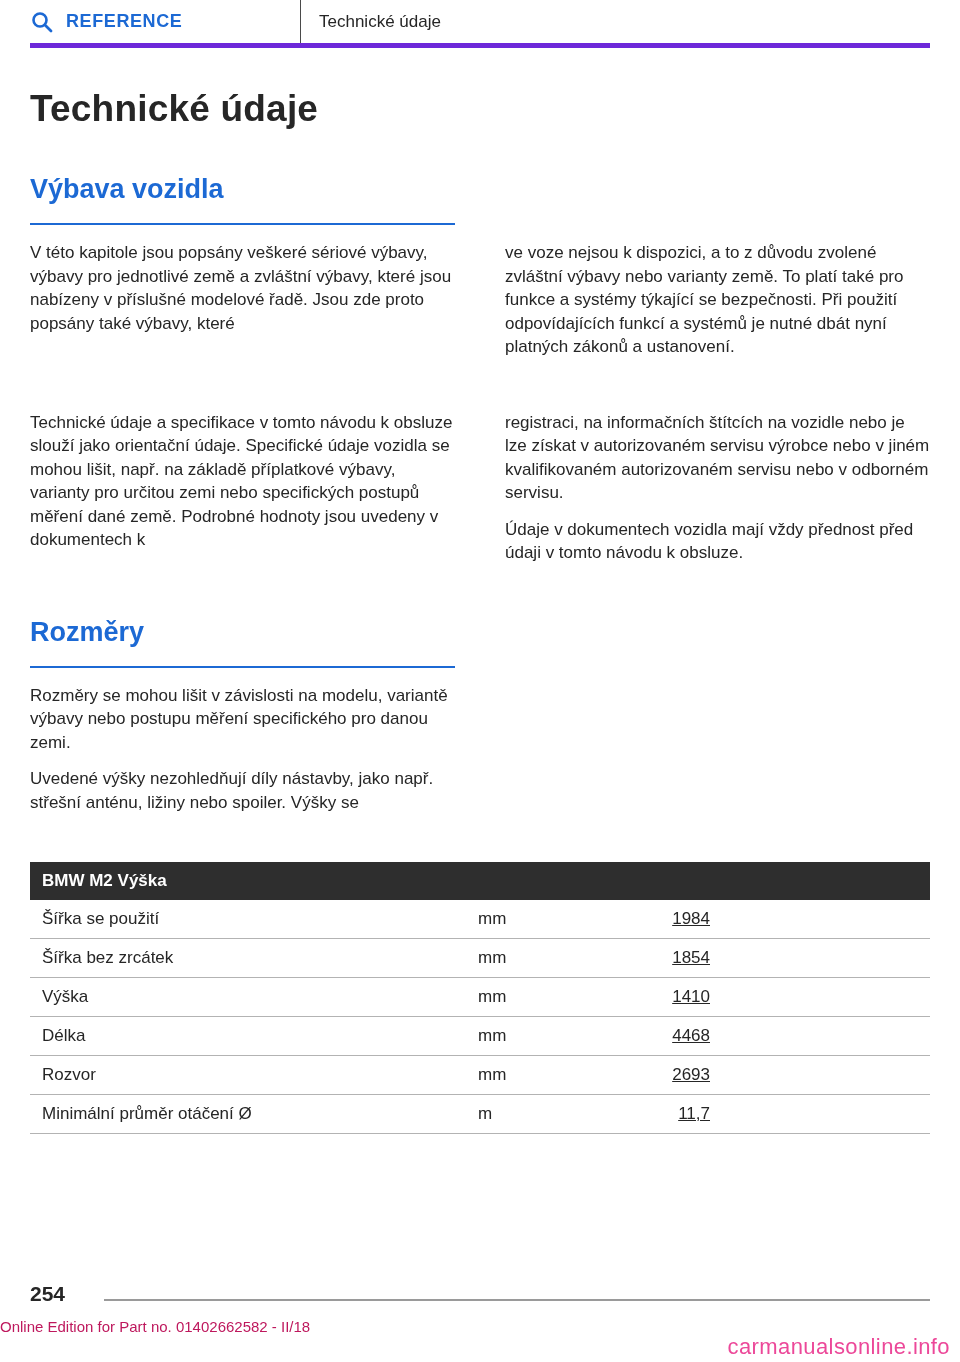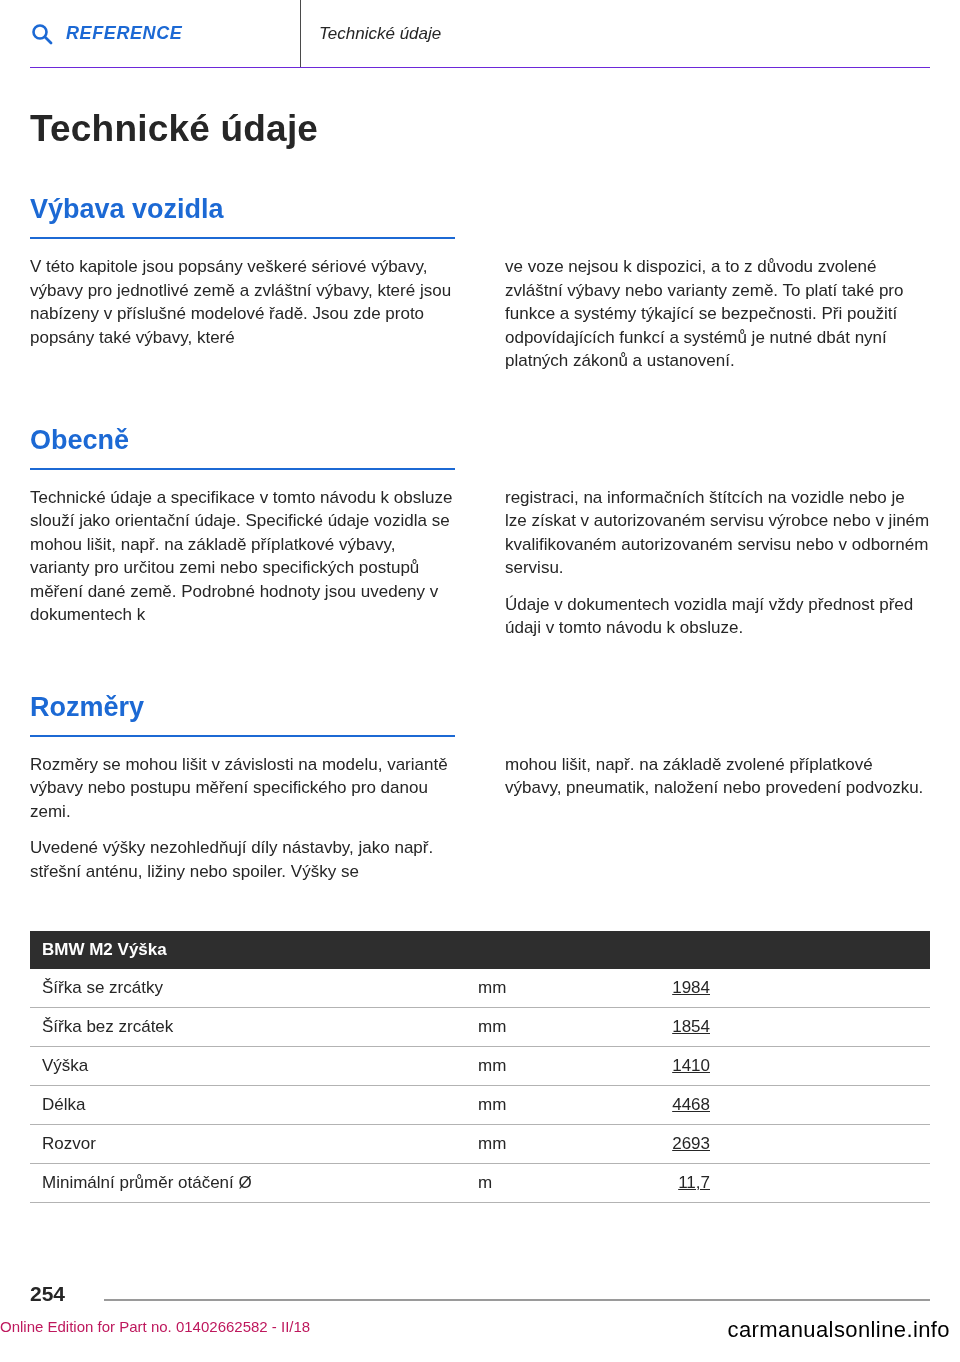--- a/index.html
+++ b/index.html
@@ -14,21 +14,21 @@
     height: 1362px;
     position: relative;
     background: #ffffff;
     color: var(--text);
     font-family: "Liberation Sans", sans-serif;
     overflow: hidden;
   }
   .page { padding: 0 30px; }
 
   
-  .header { display: flex; height: 68px; border-bottom: 1px solid #6d28d9; font-style: italic; }
+  .header { display: flex; height: 48px; border-bottom: 5px solid #6d28d9; }
   .header-left { width: 270px; display: flex; align-items: center; gap: 12px; }
   .search-icon { color: var(--accent); display: inline-flex; }
   .section-label {
     color: var(--accent);
     font-weight: bold;
     font-size: 18px;
     letter-spacing: 0.6px;
   }
   .header-right {
     flex: 1;
@@ -49,21 +49,21 @@
 
   
   .section { margin-top: 52px; }
   .section.first { margin-top: 44px; }
   .section-heading {
     margin: 0;
     color: var(--accent);
     font-size: 27px;
     font-weight: bold;
     width: 425px;
-    padding-bottom: 12px;
+    padding-bottom: 18px;
     border-bottom: 2px solid var(--accent);
   }
   .columns { display: flex; gap: 50px; margin-top: 16px; }
   .col { width: 425px; }
   .col p { margin: 0 0 13px 0; font-size: 17px; line-height: 23.5px; }
   .col p:last-child { margin-bottom: 0; }
 
   
   .spec-table { margin-top: 48px; }
   .spec-table-header {
@@ -100,23 +100,23 @@
     position: absolute;
     left: 0;
     right: 0;
     bottom: 27px;
     font-size: 15px;
     color: #be185d;
   }
   .watermark {
     position: absolute;
     right: 10px;
-    bottom: 19px;
+    bottom: 2px;
     font-size: 22px;
-    color: #000000;
+    color: #ec4899;
     letter-spacing: 0.4px;
   }
 </style>
 </head>
 <body>
 
 <div class="page">
 
   <header class="header">
     <div class="header-left">
@@ -139,50 +139,46 @@
       <div class="col">
         <p>V této kapitole jsou popsány veškeré sériové výbavy, výbavy pro jednotlivé země a zvláštní výbavy, které jsou nabízeny v příslušné modelové řadě. Jsou zde proto popsány také výbavy, které</p>
       </div>
       <div class="col">
         <p>ve voze nejsou k dispozici, a to z důvodu zvolené zvláštní výbavy nebo varianty země. To platí také pro funkce a systémy týkající se bezpečnosti. Při použití odpovídajících funkcí a systémů je nutné dbát nyní platných zákonů a ustanovení.</p>
       </div>
     </div>
   </section>
 
   <section class="section">
-    <h2 class="section-heading">Obecně</h2>
     <div class="columns">
       <div class="col">
         <p>Technické údaje a specifikace v tomto návodu k obsluze slouží jako orientační údaje. Specifické údaje vozidla se mohou lišit, např. na základě příplatkové výbavy, varianty pro určitou zemi nebo specifických postupů měření dané země. Podrobné hodnoty jsou uvedeny v dokumentech k</p>
       </div>
       <div class="col">
         <p>registraci, na informačních štítcích na vozidle nebo je lze získat v autorizovaném servisu výrobce nebo v jiném kvalifikovaném autorizovaném servisu nebo v odborném servisu.</p>
         <p>Údaje v dokumentech vozidla mají vždy přednost před údaji v tomto návodu k obsluze.</p>
       </div>
     </div>
   </section>
 
   <section class="section">
     <h2 class="section-heading">Rozměry</h2>
     <div class="columns">
       <div class="col">
         <p>Rozměry se mohou lišit v závislosti na modelu, variantě výbavy nebo postupu měření specifického pro danou zemi.</p>
         <p>Uvedené výšky nezohledňují díly nástavby, jako např. střešní anténu, ližiny nebo spoiler. Výšky se</p>
       </div>
-      <div class="col">
-        <p>mohou lišit, např. na základě zvolené příplatkové výbavy, pneumatik, naložení nebo provedení podvozku.</p>
-      </div>
     </div>
   </section>
 
   <div class="spec-table">
     <div class="spec-table-header">BMW M2 Výška</div>
 
     <div class="spec-row">
-      <div class="spec-label">Šířka se zrcátky</div>
+      <div class="spec-label">Šířka se použití</div>
       <div class="spec-unit">mm</div>
       <div class="spec-value">1984</div>
       <div></div>
     </div>
 
     <div class="spec-row">
       <div class="spec-label">Šířka bez zrcátek</div>
       <div class="spec-unit">mm</div>
       <div class="spec-value">1854</div>
       <div></div>

